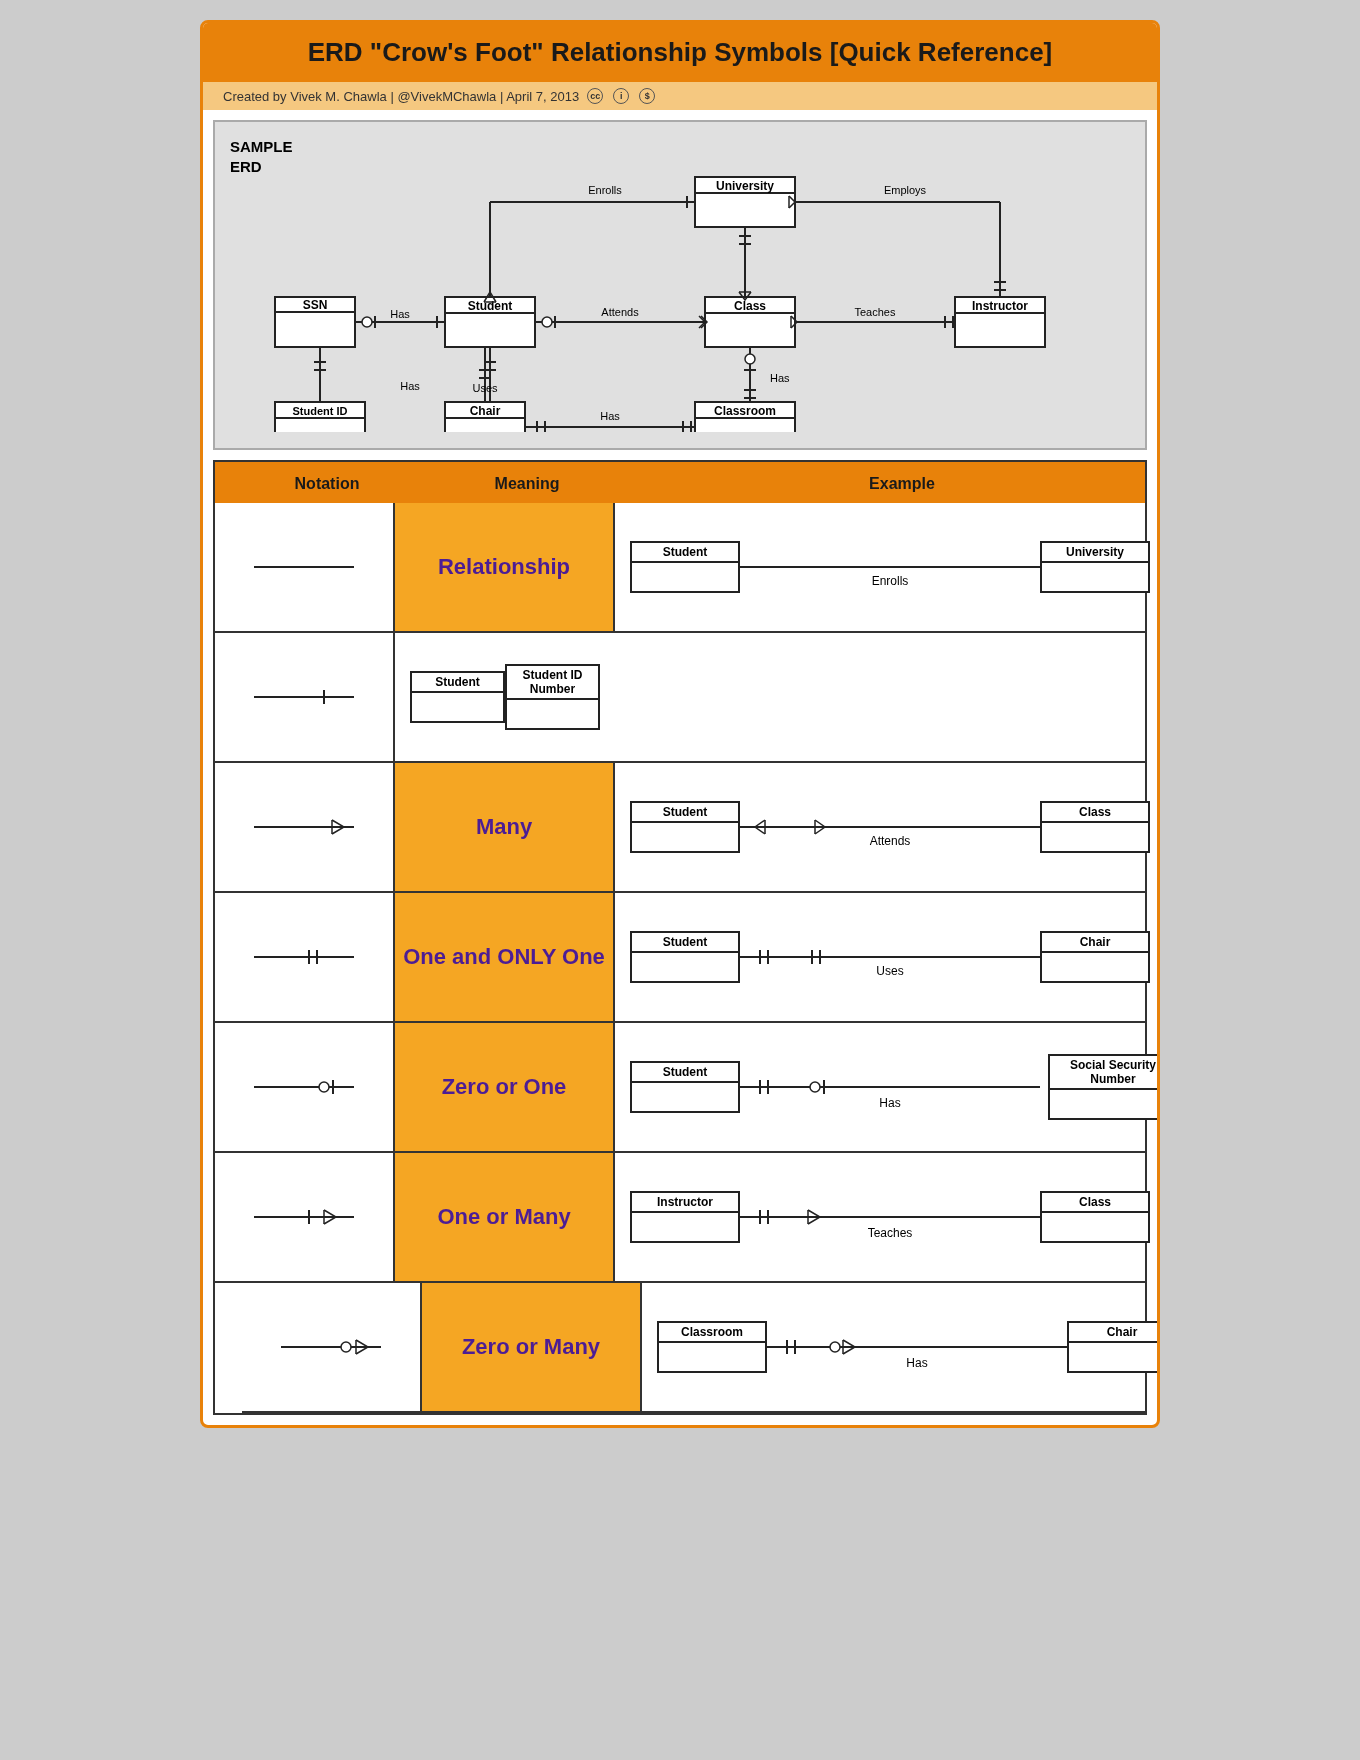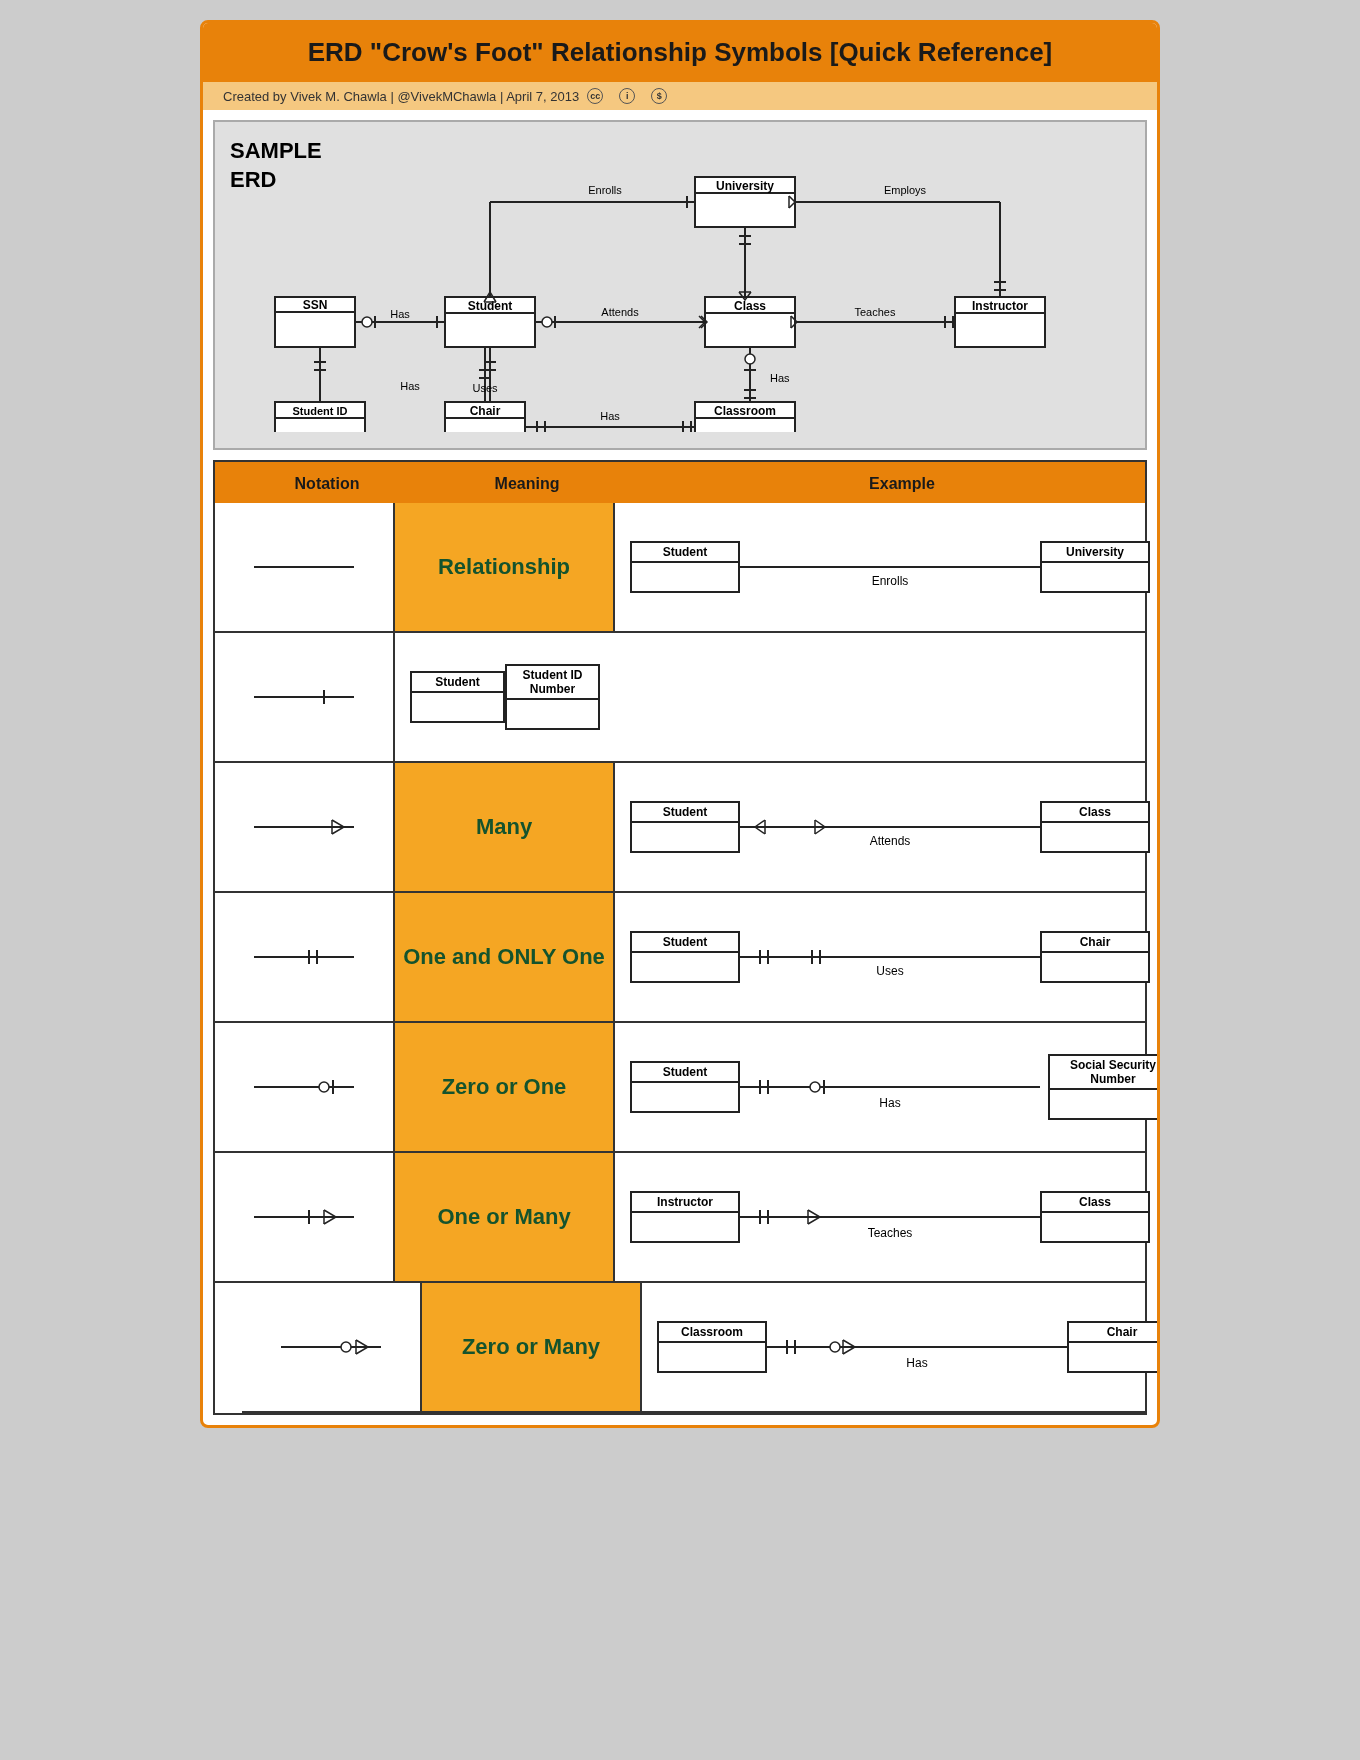--- a/index.html
+++ b/index.html
@@ -34,21 +34,21 @@
       text-align: center;
       font-size: 13px;
       color: #333;
       display: flex;
       align-items: center;
       justify-content: flex-start;
       gap: 8px;
     }
     .cc-icons {
       display: inline-flex;
-      gap: 16px;
+      gap: 10px;
       font-size: 11px;
     }
     .cc-icon {
       border: 1px solid #555;
       border-radius: 50%;
       width: 16px;
       height: 16px;
       display: inline-flex;
       align-items: center;
       justify-content: center;
@@ -89,21 +89,21 @@
       padding: 10px;
     }
     .meaning-cell {
       background: #f5a623;
       border-right: 2px solid #333;
       display: flex;
       align-items: center;
       justify-content: center;
       font-size: 22px;
       font-weight: bold;
-      color: #14532d;
+      color: #4c1d95;
     }
     .example-cell {
       display: flex;
       align-items: center;
       justify-content: center;
       padding: 15px;
       position: relative;
     }
     .ref-table {
       border: 2px solid #333;
@@ -142,21 +142,21 @@
   <div class="subtitle-bar">
     <span>Created by Vivek M. Chawla | @VivekMChawla | April 7, 2013</span>
     <div class="cc-icons">
       <span class="cc-icon">cc</span>
       <span class="cc-icon">i</span>
       <span class="cc-icon">$</span>
     </div>
   </div>
 
   <div style="margin: 10px; background: #e0e0e0; border: 2px solid #aaa; position: relative; height: 330px;">
-    <div style="position:absolute; left:15px; top:15px; font-weight:bold; font-size:22px; line-height:1.3;">SAMPLE<br>ERD</div>
+    <div style="position:absolute; left:15px; top:15px; font-weight:bold; font-size:15px; line-height:1.3;">SAMPLE<br>ERD</div>
 
     <svg width="900" height="310" style="position:absolute; top:0; left:0;">
 
       <defs>
 
         <marker id="crow-right" markerWidth="10" markerHeight="10" refX="0" refY="5" orient="auto">
           <path d="M0,0 L8,5 L0,10" fill="none" stroke="#222" stroke-width="1.5"></path>
           <line x1="0" y1="0" x2="0" y2="10" stroke="#222" stroke-width="1.5"></line>
         </marker>
         <marker id="crow-left" markerWidth="10" markerHeight="10" refX="8" refY="5" orient="auto-start-reverse">

